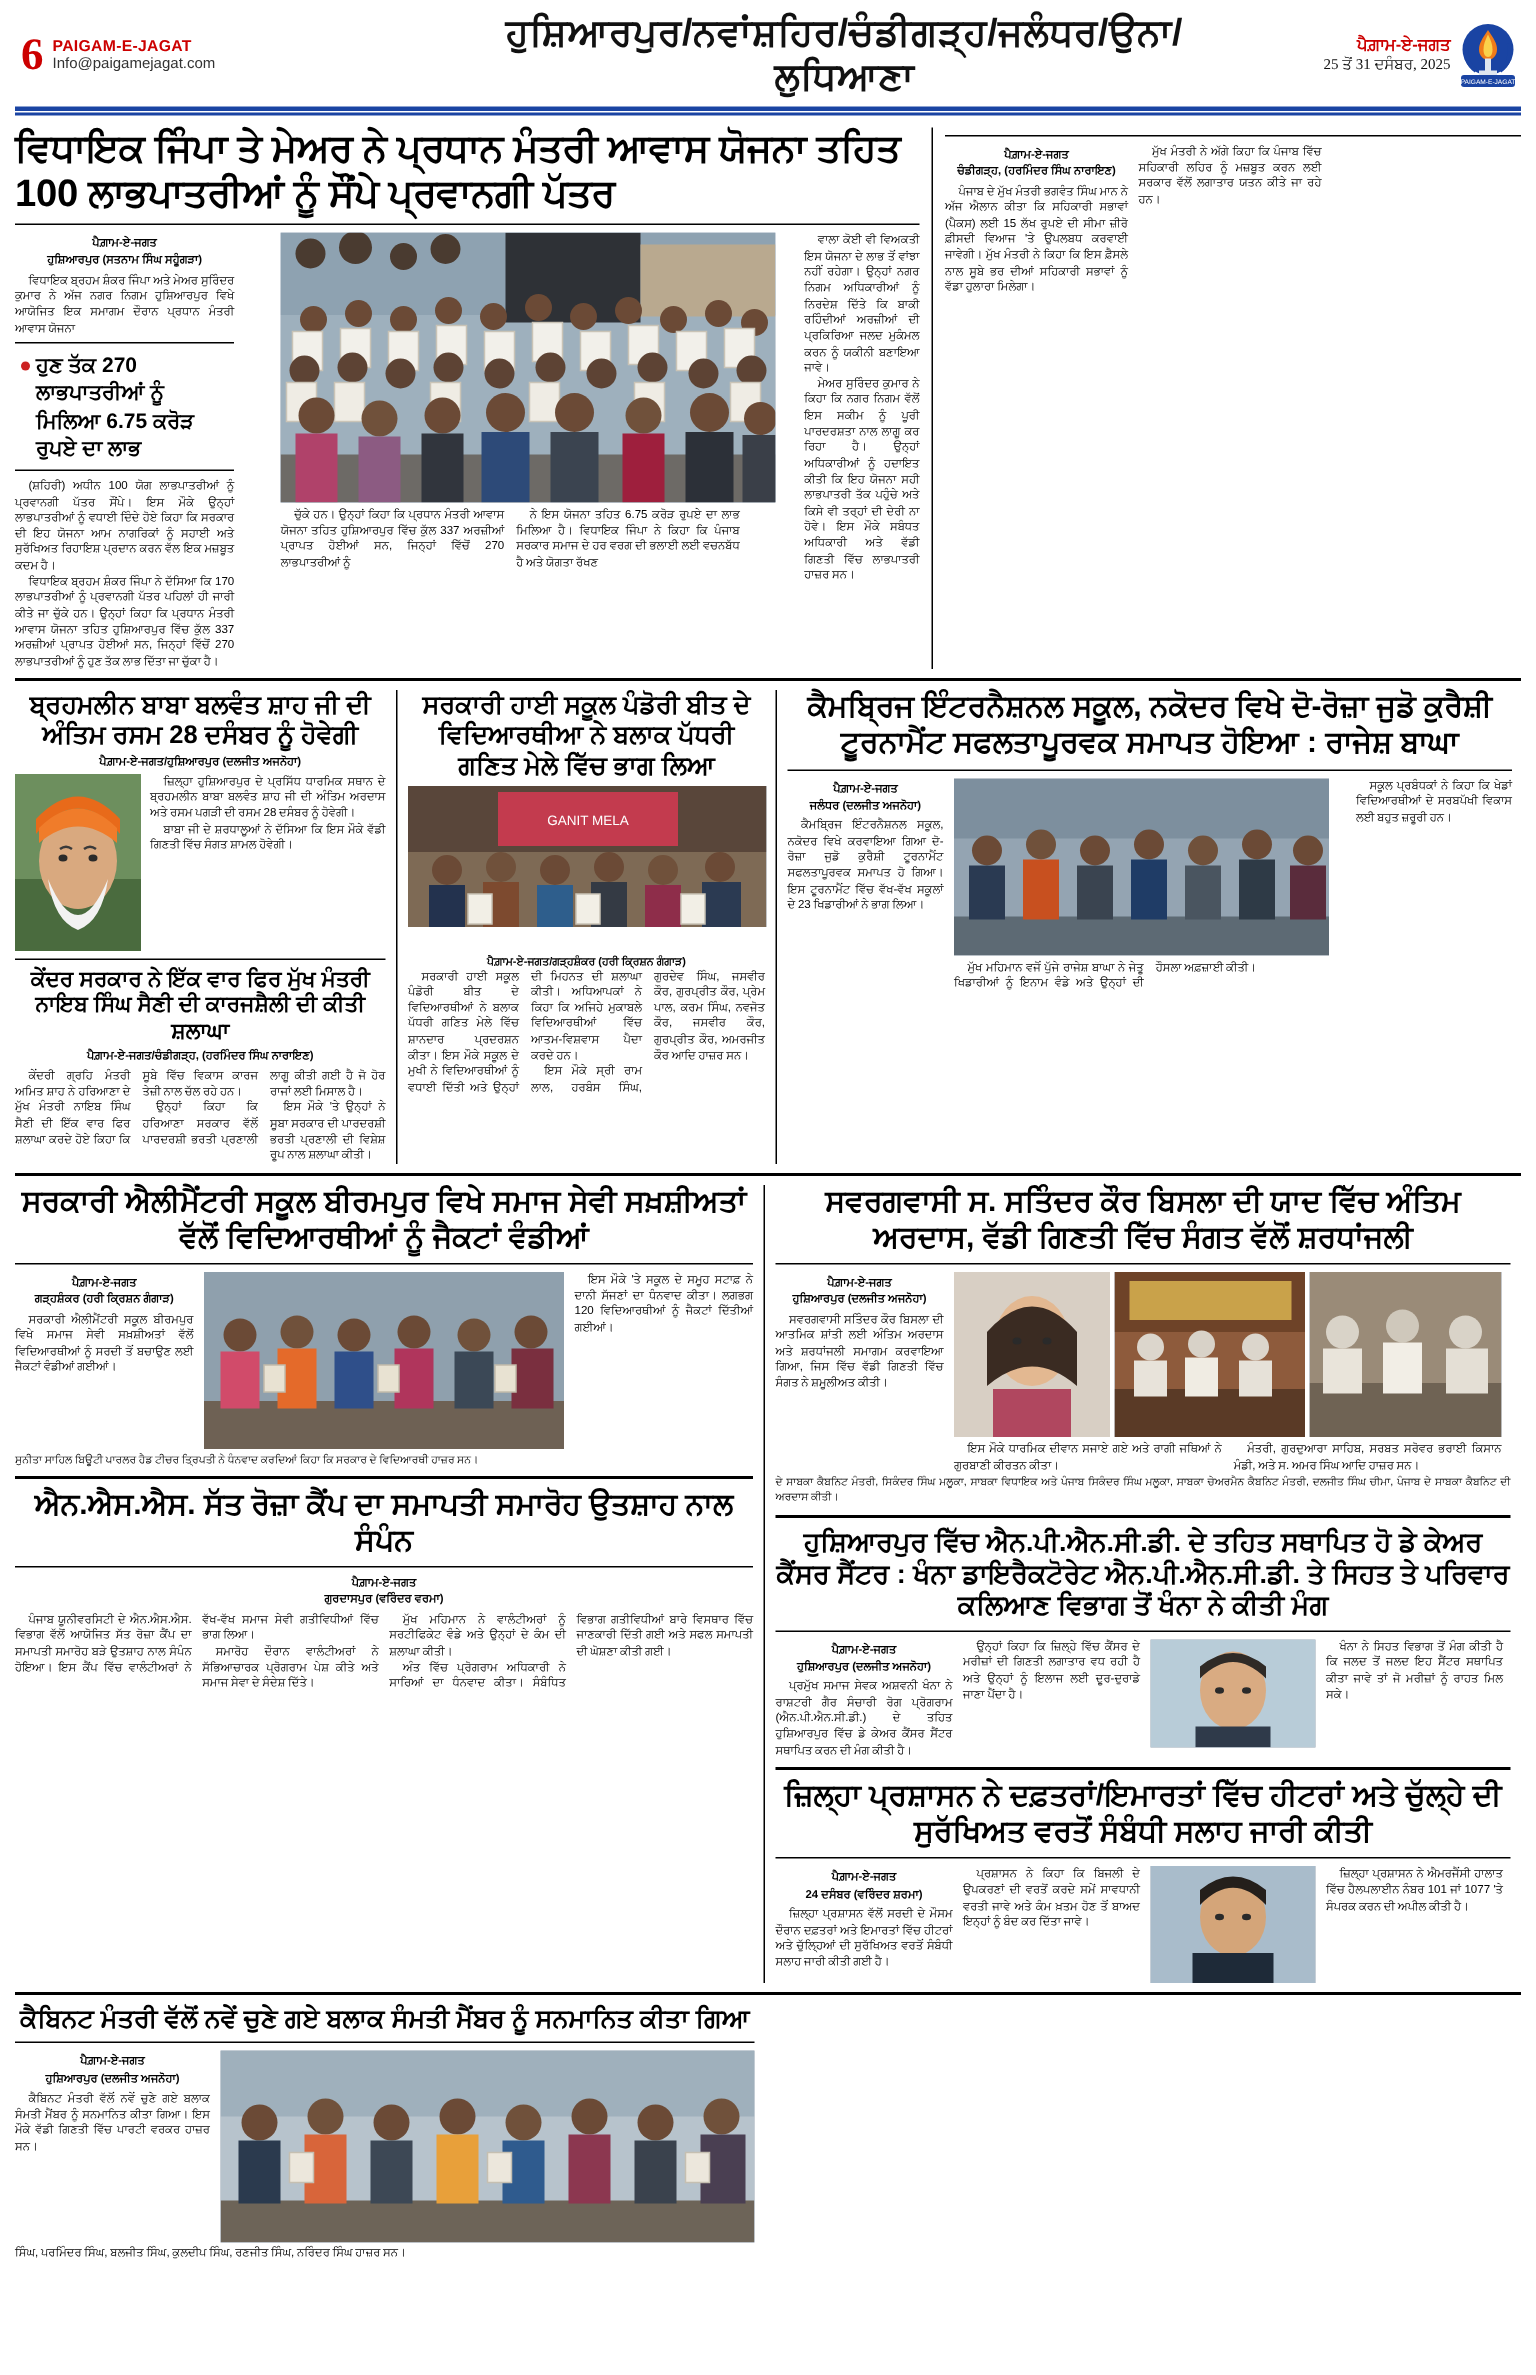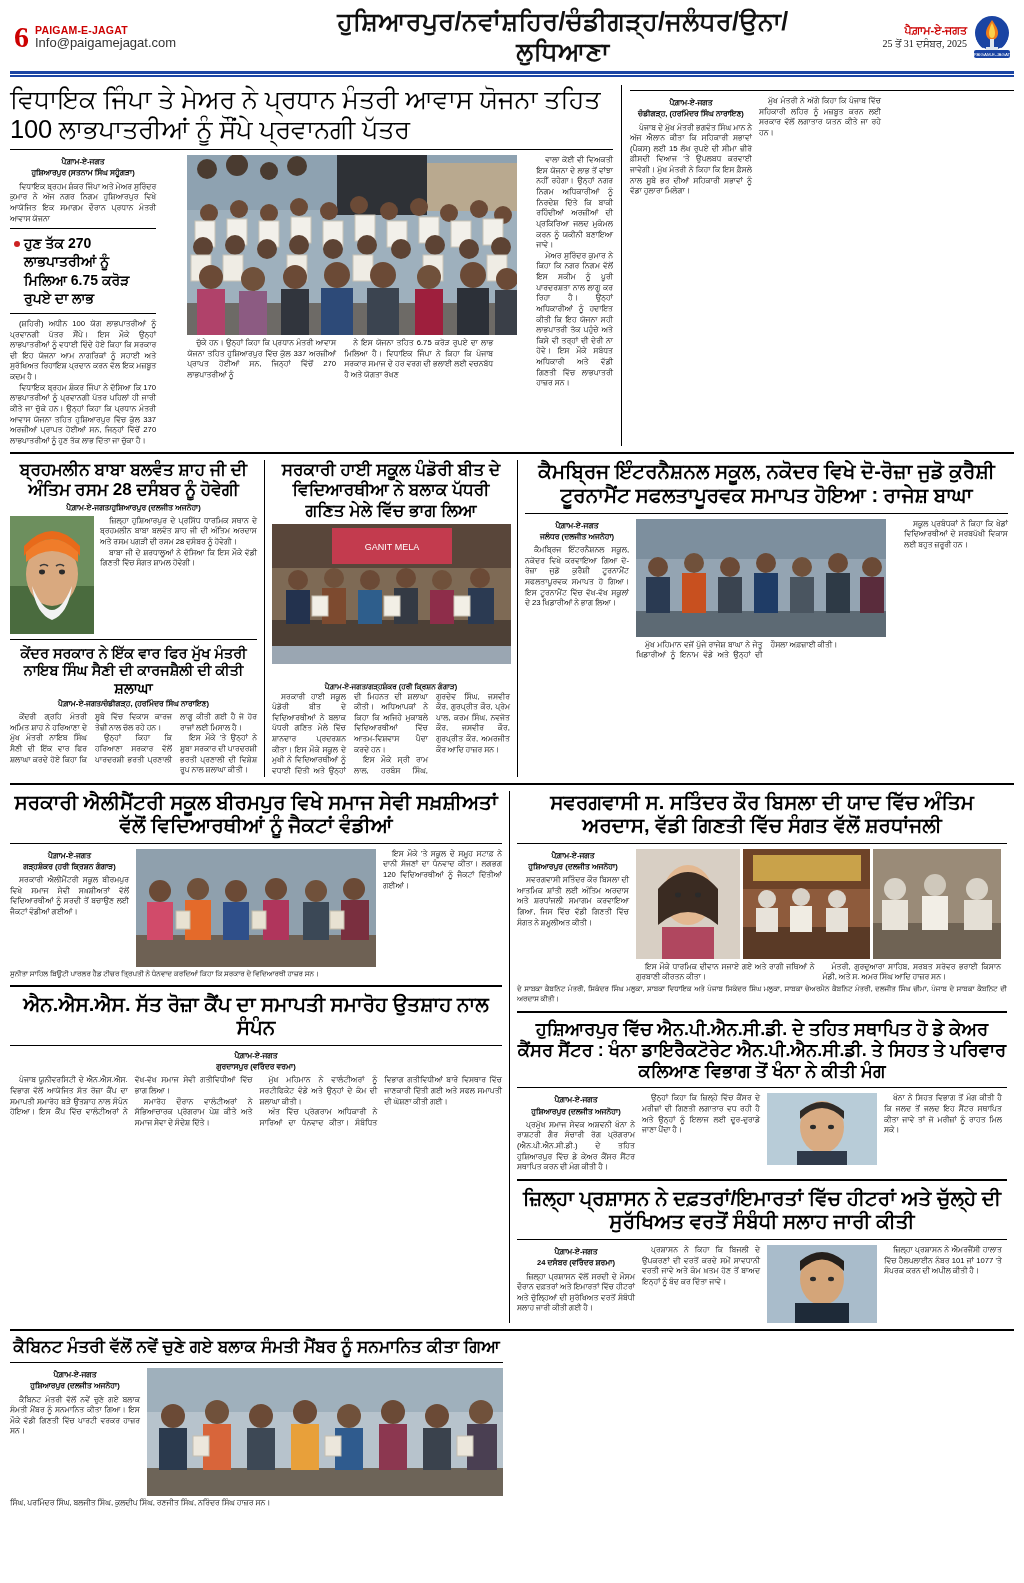--- a/index.html
+++ b/index.html
@@ -29,21 +29,21 @@
   .mast-left { display: flex; align-items: center; gap: 6px; width: 280px; }
   .page-num {
     font-size: 30px; font-weight: bold; color: #cc0000;
     line-height: 1; font-family: "Liberation Serif", serif;
   }
   .mast-brand { line-height: 1.15; }
   .brand-name {
     font-size: 10.5px; font-weight: bold; color: #cc0000;
     letter-spacing: 0.2px;
   }
-  .brand-mail { font-size: 13px; color: #333; }
+  .brand-mail { font-size: 10px; color: #333; }
   .mast-center {
     flex: 1; text-align: center;
     font-size: 25px; font-weight: bold; color: #111;
     letter-spacing: 0.5px;
   }
   .mast-right {
     width: 180px; display: flex; align-items: center;
     justify-content: flex-end; gap: 5px;
   }
   .mast-right-txt { text-align: right; line-height: 1.25; }
@@ -57,21 +57,21 @@
   }
   .rule-blue-thin { height: 2px; background: #1a44a3; margin: 1px 10px 4px 10px; }
 
   
   .body-wrap { padding: 4px 10px 6px 10px; }
   .top-row { display: flex; gap: 0; }
   .col-left { width: 612px; padding-right: 8px; border-right: 1px solid #000; }
   .col-right { width: 392px; padding-left: 8px; }
 
   h1.head-xl {
-    font-size: 25.5px; font-weight: normal; line-height: 1.16;
+    font-size: 25.5px; font-weight: bold; line-height: 1.16;
     color: #000; letter-spacing: -0.2px; margin-bottom: 3px;
   }
   h2.head-lg {
     font-size: 20px; font-weight: bold; line-height: 1.18; color: #000;
     margin-bottom: 2px;
   }
   h2.head-md {
     font-size: 17px; font-weight: bold; line-height: 1.18; color: #000;
     margin-bottom: 2px;
   }
@@ -340,21 +340,21 @@
         <div class="byline">ਪੈਗ਼ਾਮ-ਏ-ਜਗਤ/ਚੰਡੀਗੜ੍ਹ, (ਹਰਮਿੰਦਰ ਸਿੰਘ ਨਾਰਾਇਣ)</div>
         <div class="bodytext cols2" style="column-count:3;">
           <p>ਕੇਂਦਰੀ ਗ੍ਰਹਿ ਮੰਤਰੀ ਅਮਿਤ ਸ਼ਾਹ ਨੇ ਹਰਿਆਣਾ ਦੇ ਮੁੱਖ ਮੰਤਰੀ ਨਾਇਬ ਸਿੰਘ ਸੈਣੀ ਦੀ ਇੱਕ ਵਾਰ ਫਿਰ ਸ਼ਲਾਘਾ ਕਰਦੇ ਹੋਏ ਕਿਹਾ ਕਿ ਸੂਬੇ ਵਿੱਚ ਵਿਕਾਸ ਕਾਰਜ ਤੇਜ਼ੀ ਨਾਲ ਚੱਲ ਰਹੇ ਹਨ।</p>
           <p>ਉਨ੍ਹਾਂ ਕਿਹਾ ਕਿ ਹਰਿਆਣਾ ਸਰਕਾਰ ਵੱਲੋਂ ਪਾਰਦਰਸ਼ੀ ਭਰਤੀ ਪ੍ਰਣਾਲੀ ਲਾਗੂ ਕੀਤੀ ਗਈ ਹੈ ਜੋ ਹੋਰ ਰਾਜਾਂ ਲਈ ਮਿਸਾਲ ਹੈ।</p>
           <p>ਇਸ ਮੌਕੇ 'ਤੇ ਉਨ੍ਹਾਂ ਨੇ ਸੂਬਾ ਸਰਕਾਰ ਦੀ ਪਾਰਦਰਸ਼ੀ ਭਰਤੀ ਪ੍ਰਣਾਲੀ ਦੀ ਵਿਸ਼ੇਸ਼ ਰੂਪ ਨਾਲ ਸ਼ਲਾਘਾ ਕੀਤੀ।</p>
         </div>
       </div>
 
       <div style="width:253px;padding:0 7px;border-right:1px solid #000;">
         <h2 class="head-md center">ਸਰਕਾਰੀ ਹਾਈ ਸਕੂਲ ਪੰਡੋਰੀ ਬੀਤ ਦੇ ਵਿਦਿਆਰਥੀਆ ਨੇ ਬਲਾਕ ਪੱਧਰੀ ਗਣਿਤ ਮੇਲੇ ਵਿੱਚ ਭਾਗ ਲਿਆ</h2>
-        <div class="photo" style="width:239px;height:140px;margin-top:3px;">
+        <div class="photo" style="width:239px;height:94px;margin-top:3px;">
           <svg viewBox="0 0 239 122" width="239" height="122">
             <rect width="239" height="122" fill="#7e6a55"></rect>
             <rect x="0" y="0" width="239" height="44" fill="#59463a"></rect>
             <rect x="60" y="4" width="120" height="36" fill="#c33b4e"></rect>
             <text x="120" y="26" font-size="9" fill="#fff" text-anchor="middle" font-family="Liberation Sans, sans-serif">GANIT MELA</text>
             <rect x="0" y="96" width="239" height="26" fill="#4d4036"></rect>
             <g>
               <circle cx="26" cy="56" r="10" fill="#6b4a36"></circle>
                 <rect x="14" y="66" width="24" height="34" fill="#23324e"></rect>
               <circle cx="62" cy="54" r="10" fill="#70513b"></circle>

